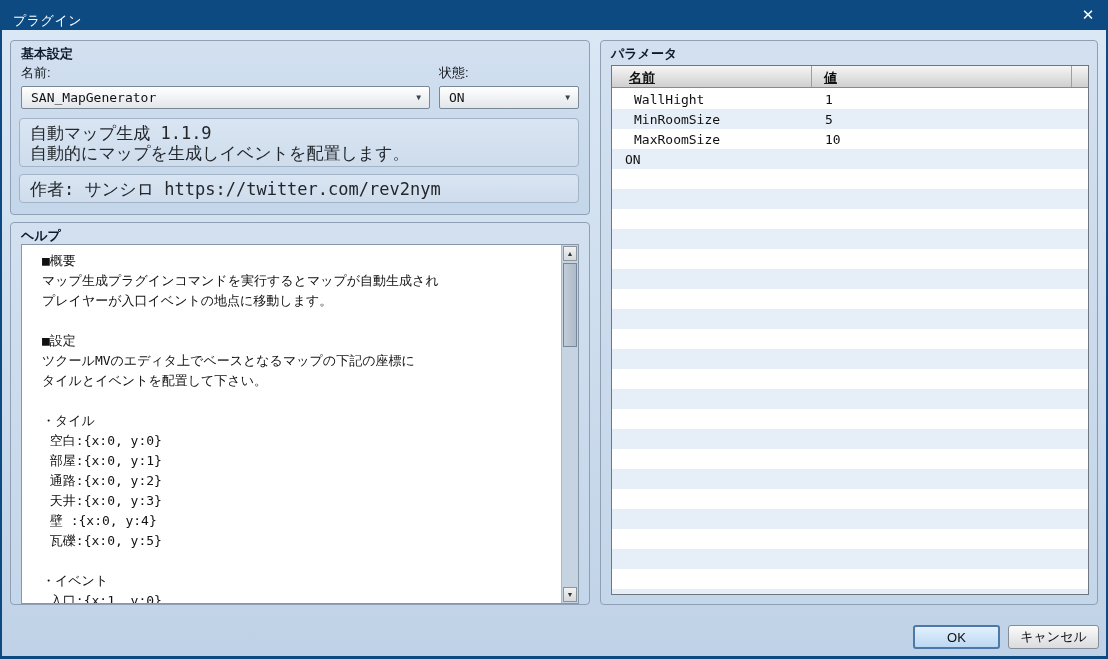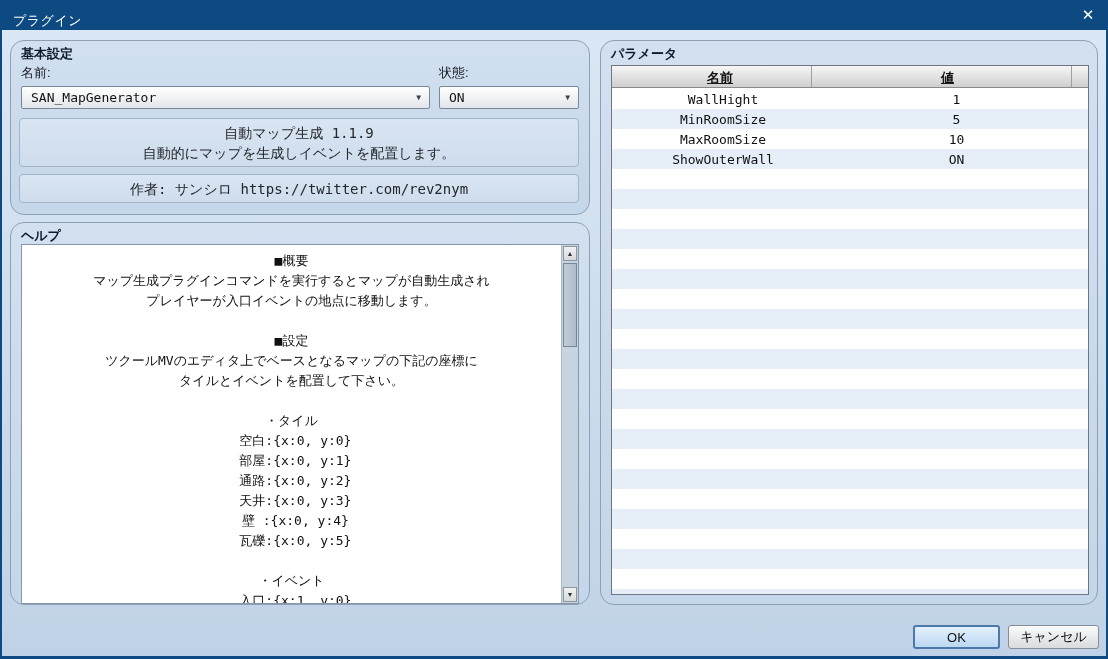--- a/index.html
+++ b/index.html
@@ -11,38 +11,38 @@
   .titlebar { position:absolute; top:0; left:0; right:0; height:30px;
     background:#0d4a82; color:#fff; display:flex; align-items:flex-end; padding:0 13px; }
   .titlebar-title { font-size:13px; letter-spacing:0.5px; }
   .close-btn { position:absolute; right:8px; top:4px; width:24px; height:22px;
     display:flex; align-items:center; justify-content:center;
     color:#fff; font-size:15px; cursor:pointer; }
 
   .content { position:absolute; top:30px; left:2px; right:2px; bottom:3px;
     background:linear-gradient(180deg,#dae7f5 0%, #cfdeee 45%, #c0d2e7 100%); }
 
-  .groupbox { position:absolute; border:1px solid #8fa0b5; border-radius:14px;
-    background:linear-gradient(180deg,#d2e0f0, #c4d6e9);text-align:center; }
+  .groupbox { position:absolute; border:1px solid #8fa0b5; border-radius:4px;
+    background:linear-gradient(180deg,#d2e0f0, #c4d6e9); }
   .group-title { position:absolute; top:4px; left:10px; font-weight:bold;
     font-size:13px; color:#0c1a2b; }
 
   .mono { font-family:"DejaVu Sans Mono", monospace; }
 
   .field-label { position:absolute; font-size:13px; color:#14181f; }
 
   .combo { position:absolute; height:23px; border:1px solid #7a8796; border-radius:2px;
     background:linear-gradient(180deg,#ffffff,#e2e6ea); display:flex; align-items:center;
     padding:0 22px 0 9px; font-size:13px; color:#111; cursor:pointer; }
   .combo-arrow { position:absolute; right:8px; top:7px; font-size:8px; color:#3c434b;
     line-height:1; }
 
   .info-box { position:absolute; left:8px; right:10px; border:1px solid #a4b4c8;
     border-radius:4px; background:linear-gradient(180deg,#d9e5f2,#cedcec);
-    padding:4px 10px; font-size:14px; color:#23272c; line-height:20px; }
+    padding:4px 10px; font-size:17px; color:#23272c; line-height:20px; }
 
   .help-area { position:absolute; left:10px; top:21px; width:558px; height:360px;
     background:#fff; border:1px solid #8796a8; overflow:hidden; }
   .help-text { position:absolute; top:0; left:0; right:17px; bottom:0;
     padding:6px 20px; font-size:13px; line-height:20px; color:#111;
     white-space:pre; overflow:hidden; }
 
   .v-scrollbar { position:absolute; top:0; right:0; bottom:0; width:17px;
     background:#c6d4e2; border-left:1px solid #aab8c8; }
   .scroll-btn { position:absolute; left:1px; right:1px; height:15px;
@@ -160,21 +160,20 @@
             </div>
             <div class="trow">
               <div class="tcell tcell-name">MinRoomSize</div>
               <div class="tcell tcell-value">5</div>
             </div>
             <div class="trow">
               <div class="tcell tcell-name">MaxRoomSize</div>
               <div class="tcell tcell-value">10</div>
             </div>
             <div class="trow">
-              <div class="tcell tcell-name">ShowOuterWall</div>
               <div class="tcell tcell-value">ON</div>
             </div>
           </div>
       </div>
     </div>
 
     <div class="btn btn-ok">OK</div>
     <div class="btn btn-cancel">キャンセル</div>
 
   </div>

